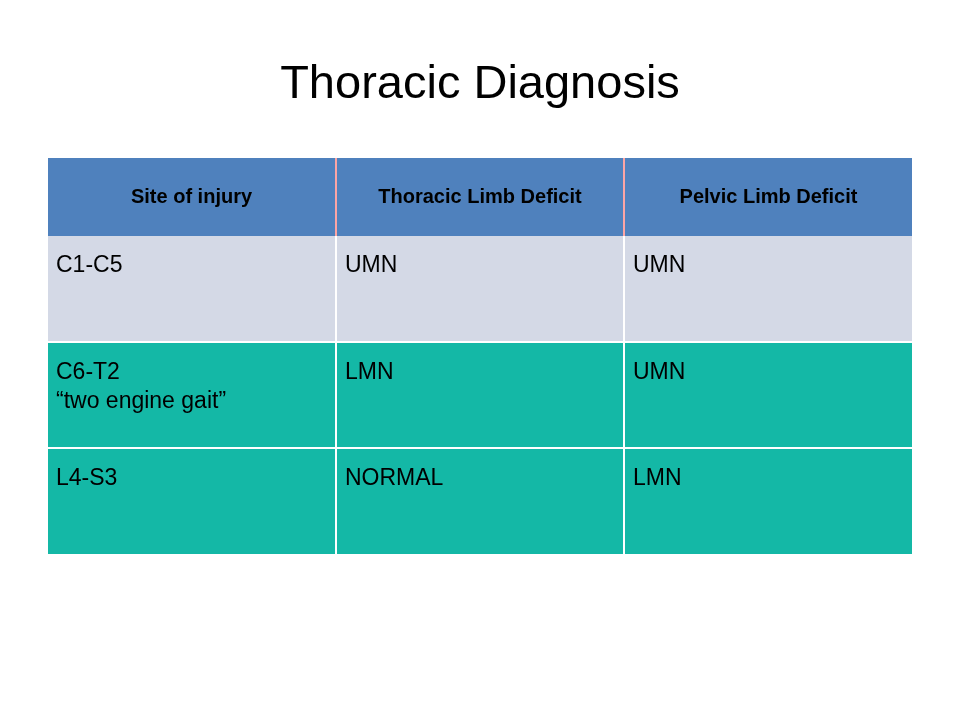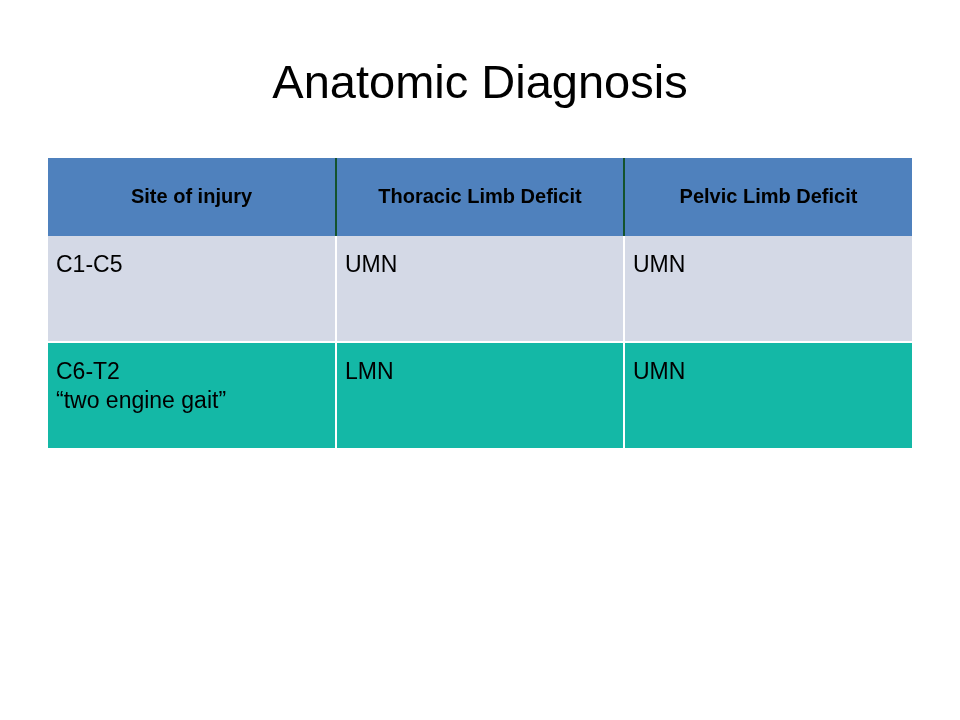--- a/index.html
+++ b/index.html
@@ -45,21 +45,21 @@
   table.diag col.c3 { width: 288px; }
 
   table.diag thead th {
     background: #4f81bd;
     color: #000000;
     font-size: 20px;
     font-weight: bold;
     text-align: center;
     vertical-align: middle;
     padding: 14px 8px 16px 8px;
-    border-right: 2px solid #14532d;
+    border-right: 2px solid #fca5a5;
     line-height: 1.3;
     height: 78px;
     box-sizing: border-box;
   }
   table.diag thead th:last-child {
     border-right: none;
   }
 
   table.diag tbody td {
     font-size: 23px;
@@ -87,21 +87,21 @@
   }
   .cell-sub {
     display: block;
   }
 </style>
 </head>
 <body>
 
 <div class="slide">
 
-  <h1 class="slide-title">Anatomic Diagnosis</h1>
+  <h1 class="slide-title">Thoracic Diagnosis</h1>
 
   <div class="table-wrap">
     <table class="diag">
       <colgroup>
         <col class="c1">
         <col class="c2">
         <col class="c3">
       </colgroup>
       <thead>
         <tr>
@@ -120,17 +120,25 @@
           <td>UMN</td>
         </tr>
         <tr class="row-odd">
           <td>
             <span class="cell-sub">C6-T2</span>
             <span class="cell-sub">“two engine gait”</span>
           </td>
           <td>LMN</td>
           <td>UMN</td>
         </tr>
+        <tr class="row-odd">
+          <td>
+            <span class="cell-sub">L4-S3</span>
+            <span class="cell-sub"></span>
+          </td>
+          <td>NORMAL</td>
+          <td>LMN</td>
+        </tr>
       </tbody>
     </table>
   </div>
 
 </div>
 
 </body></html>

